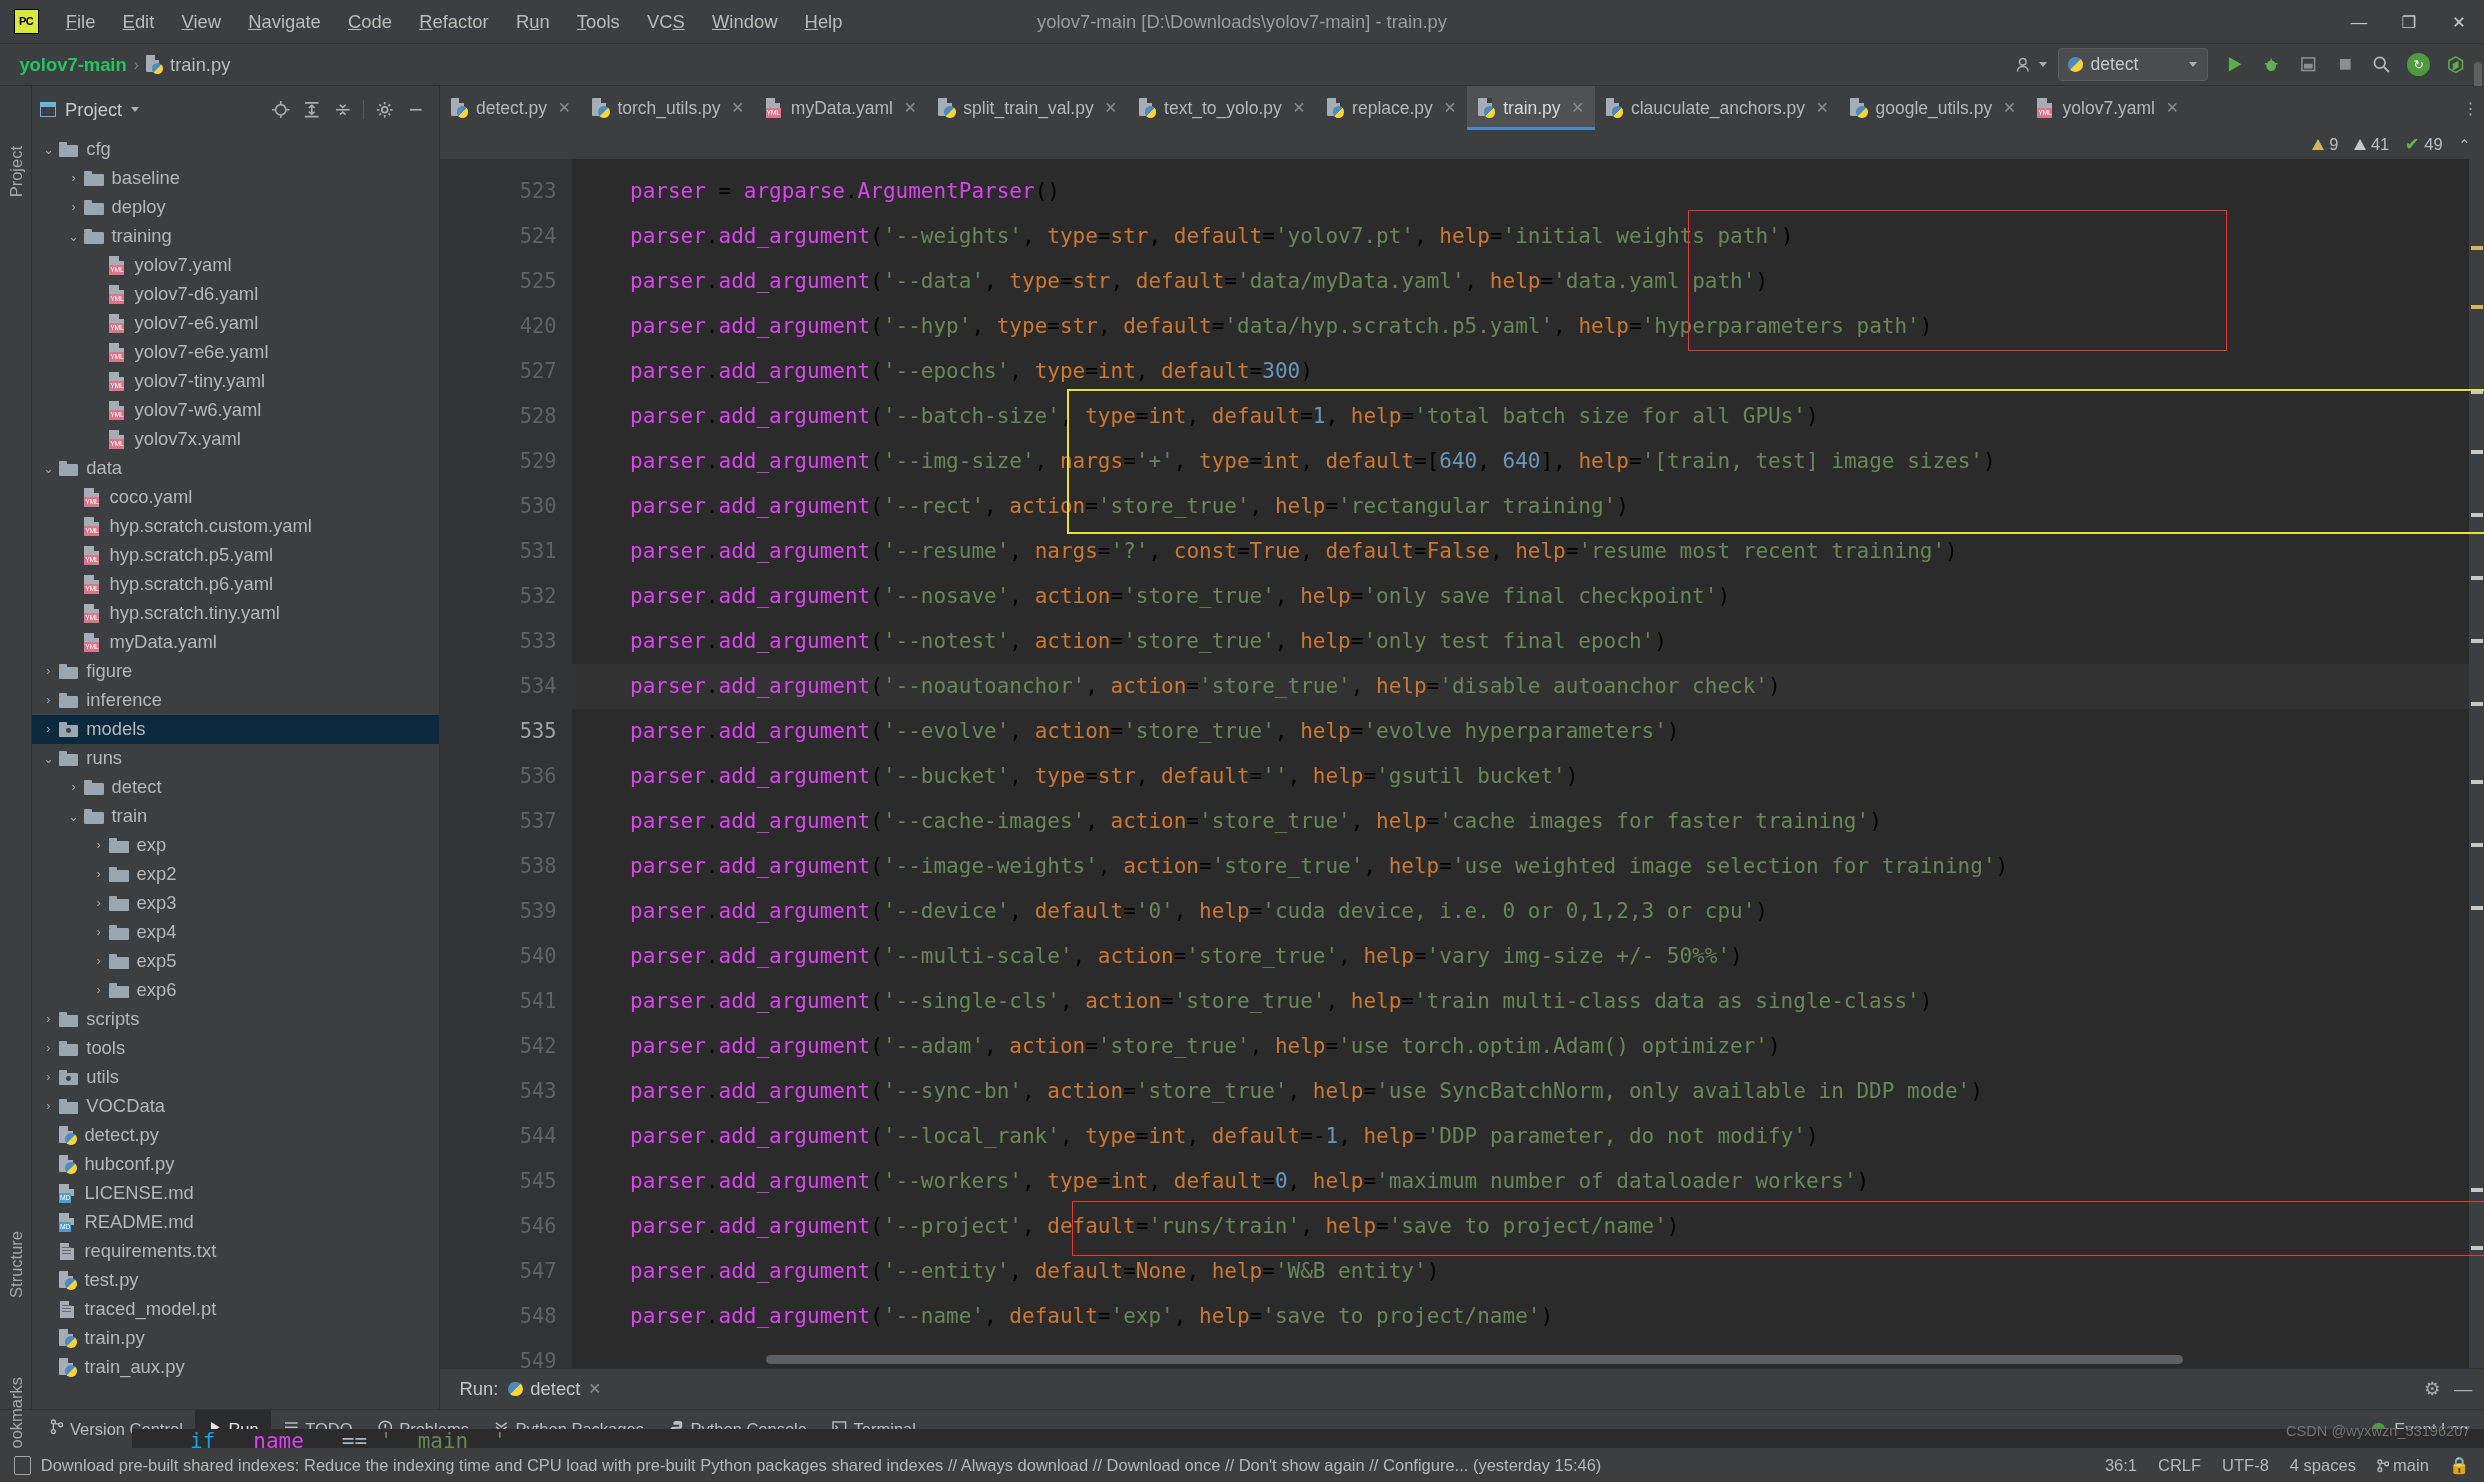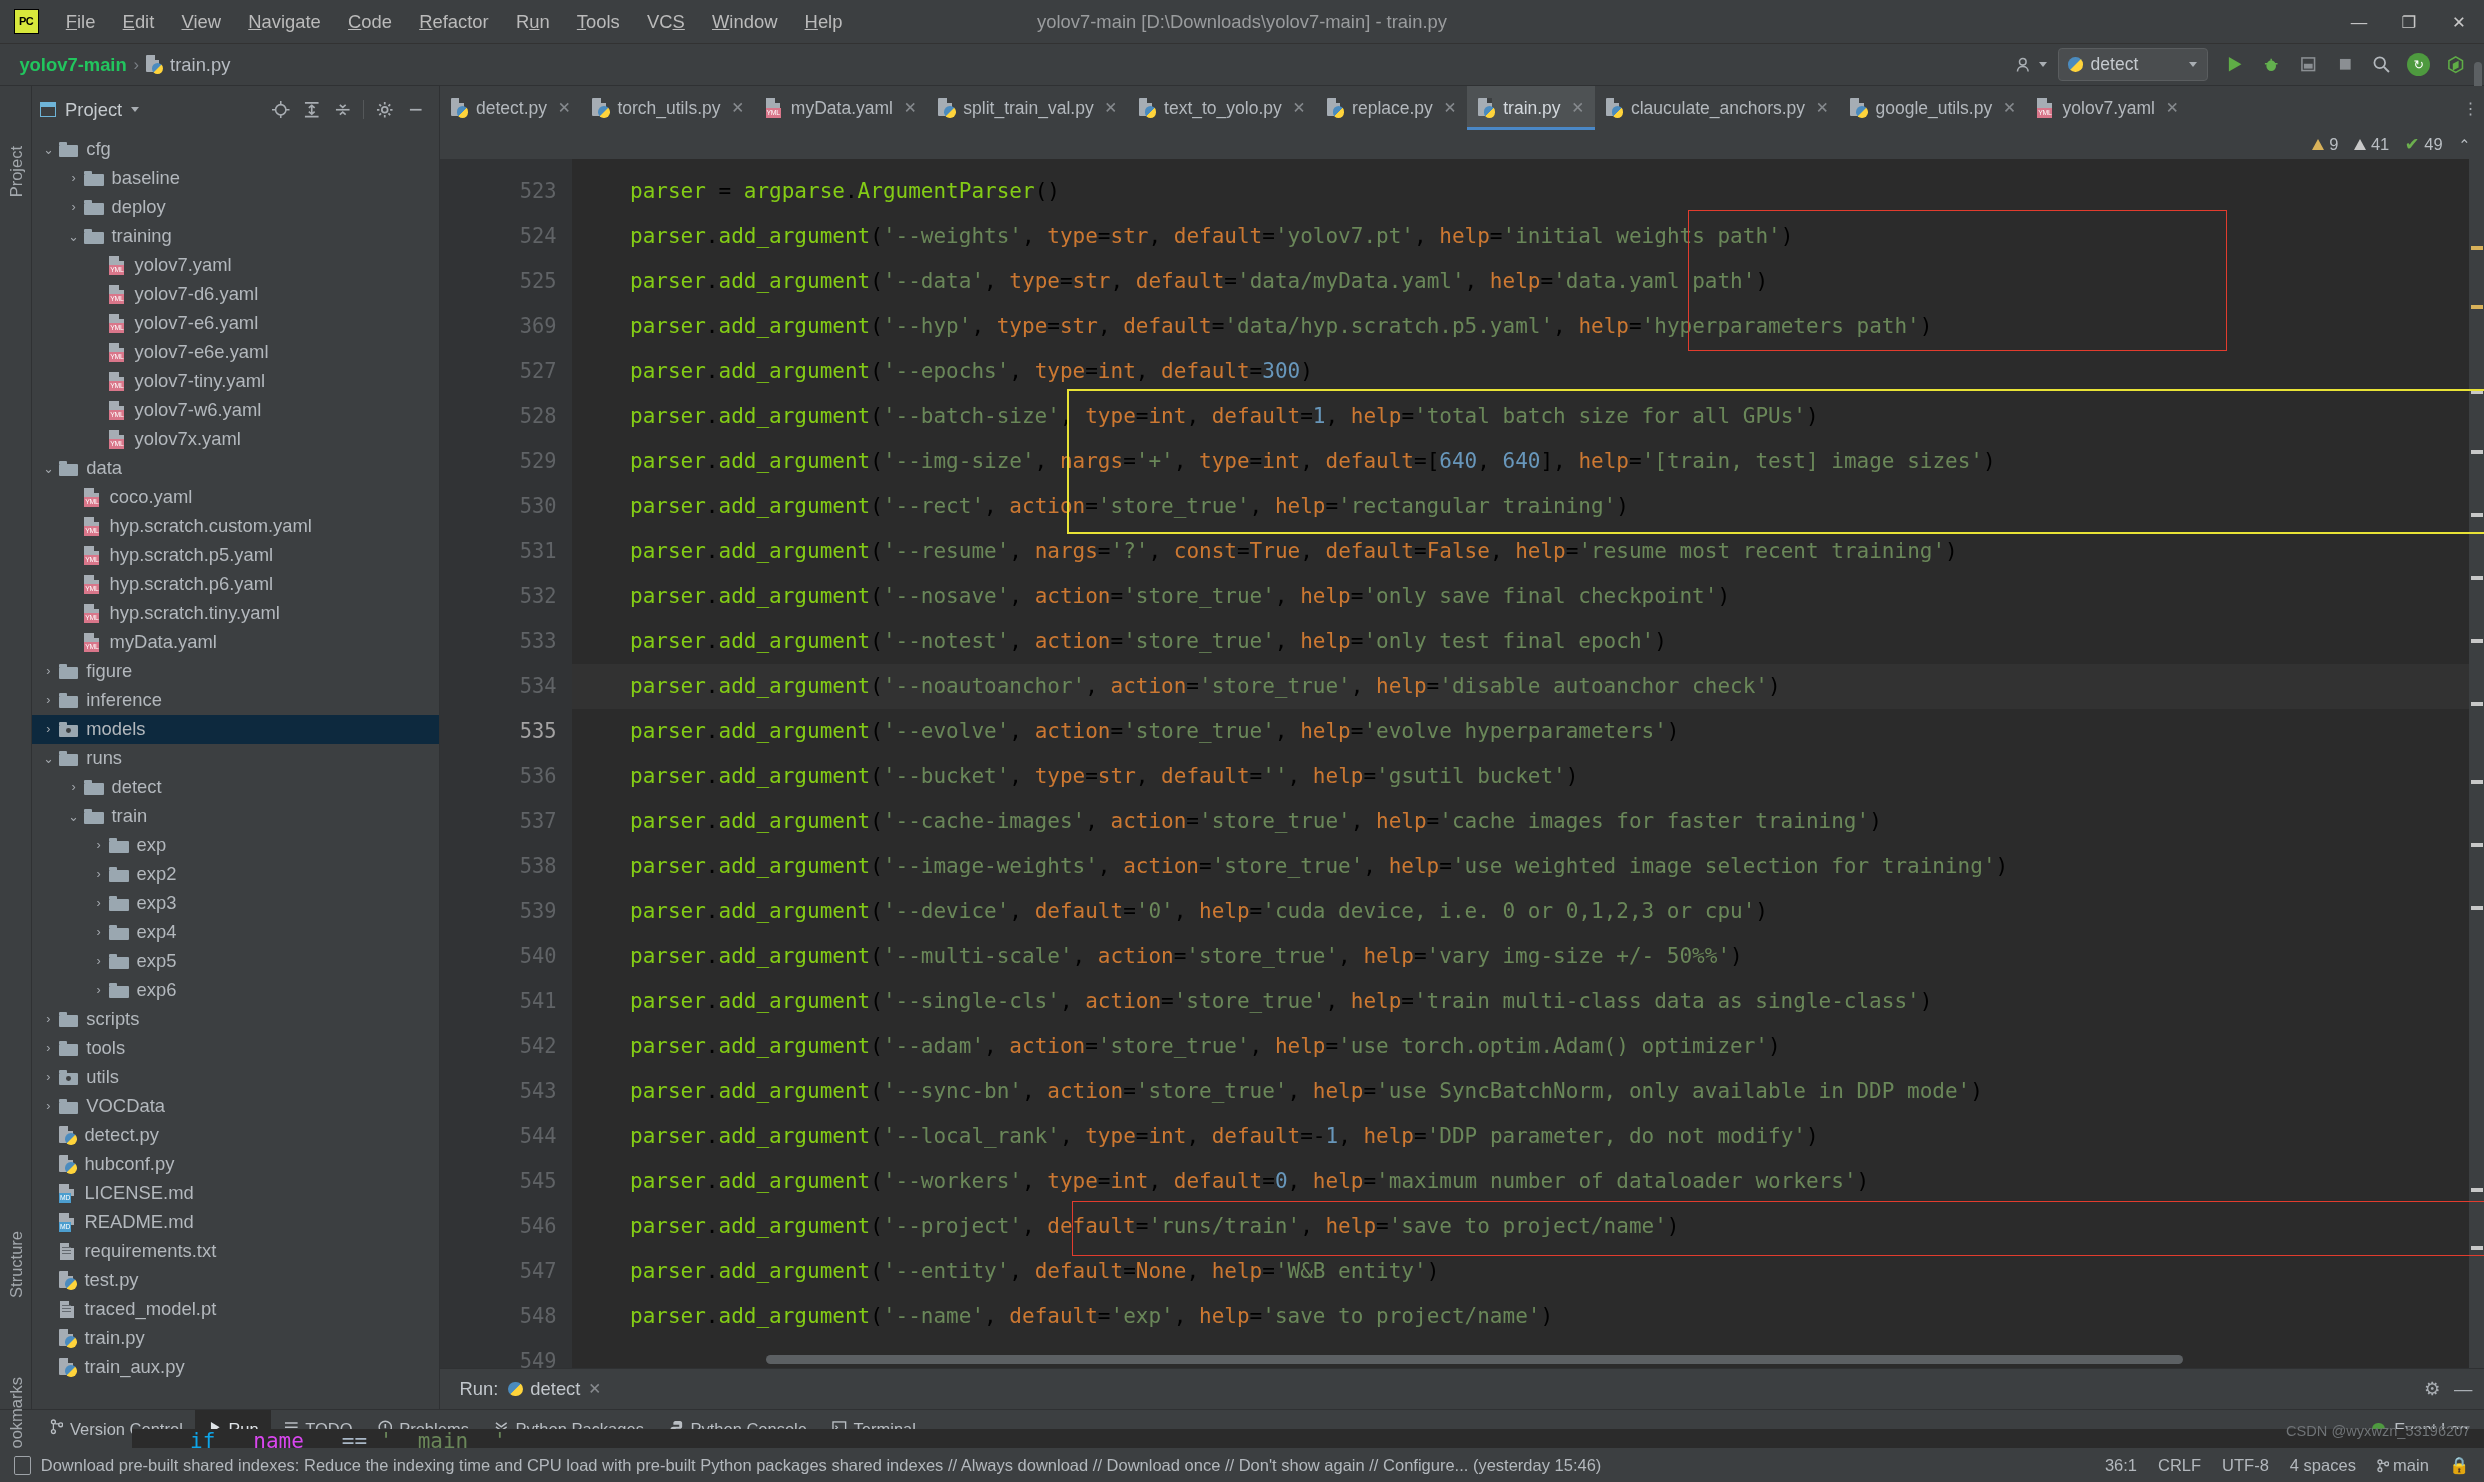--- a/index.html
+++ b/index.html
@@ -172,21 +172,21 @@
   .codearea {
     flex: 1 1 auto; background: #2b2b2b; position: relative; padding-top: 9.7px;
     font-family: "DejaVu Sans Mono", monospace; font-size: 21px; overflow: hidden;
   }
   .cline { height: 45px; line-height: 45px; white-space: pre; padding-left: 58px; }
   .cline.hl { background: #323232; }
   
   .k  { color: #cc7832; }   
   .s  { color: #6a8759; }   
   .n  { color: #6897bb; }   
-  .id { color: #84cc16; }
+  .id { color: #d946ef; }
   .sp { color: #9876aa; }
 
   
   .anno { position: absolute; pointer-events: none; }
 
   .code-scroll-h { position:absolute; left: 194px; bottom: 3.9px; height: 8.7px; width: 1417px; background:#5c6063; border-radius:4.9px;}
   .lastline {
     position:absolute; left:132px; right:0; bottom: 15.5px; height: 39px; background:#2b2b2b;
     font-family:"DejaVu Sans Mono", monospace; font-size:21px; color:#a9b7c6; padding-left:58px;
   }
@@ -856,21 +856,21 @@
           <span>49</span>
         </span>
         <span class="chev-up">⌃</span>
       </div>
 
       <div class="editorbody">
         <div class="gutter" id="gutter">
             <div class="gline">523</div>
             <div class="gline">524</div>
             <div class="gline">525</div>
-            <div class="gline">369</div>
+            <div class="gline">420</div>
             <div class="gline">527</div>
             <div class="gline">528</div>
             <div class="gline">529</div>
             <div class="gline">530</div>
             <div class="gline">531</div>
             <div class="gline">532</div>
             <div class="gline">533</div>
             <div class="gline">534</div>
             <div class="gline cur">535</div>
             <div class="gline">536</div>

